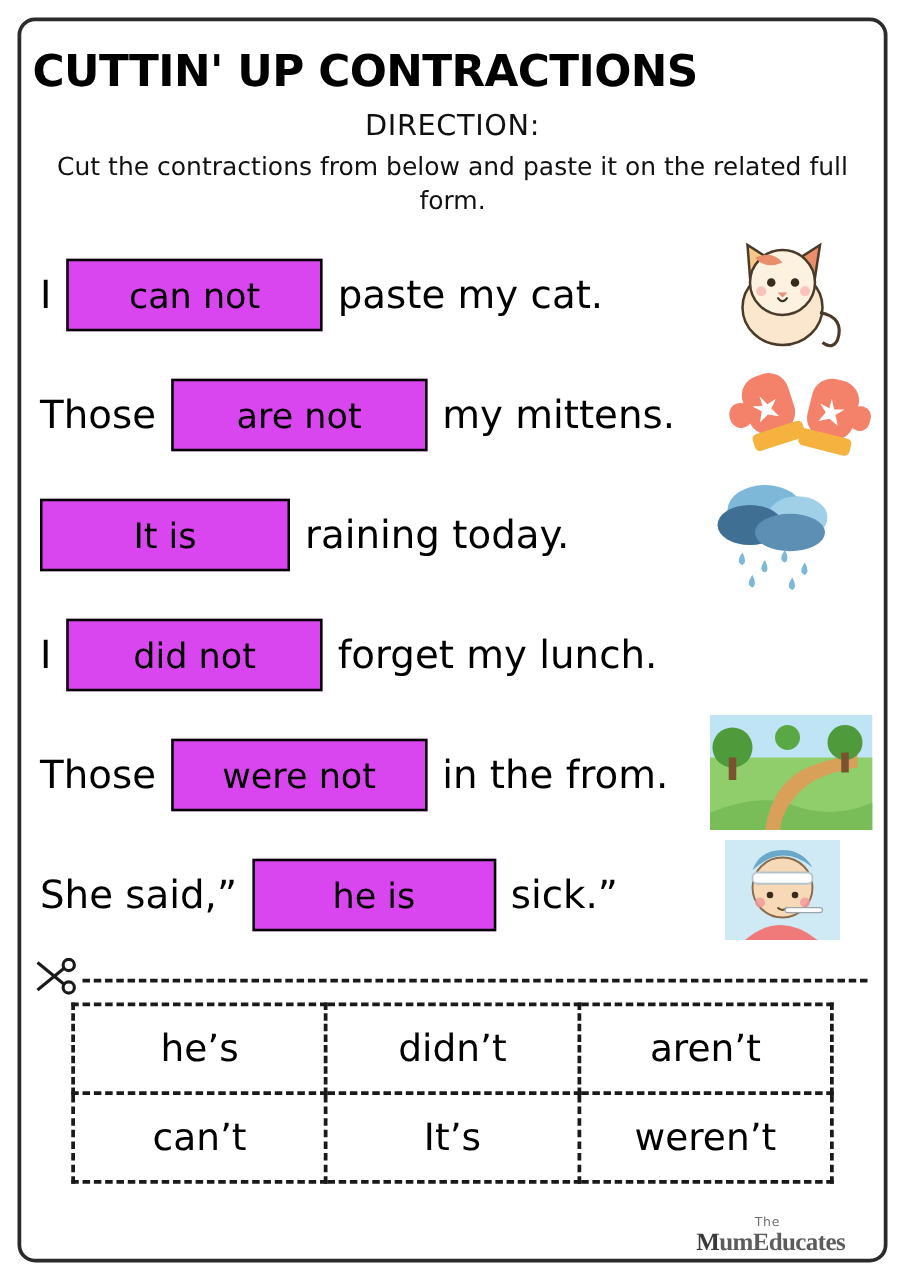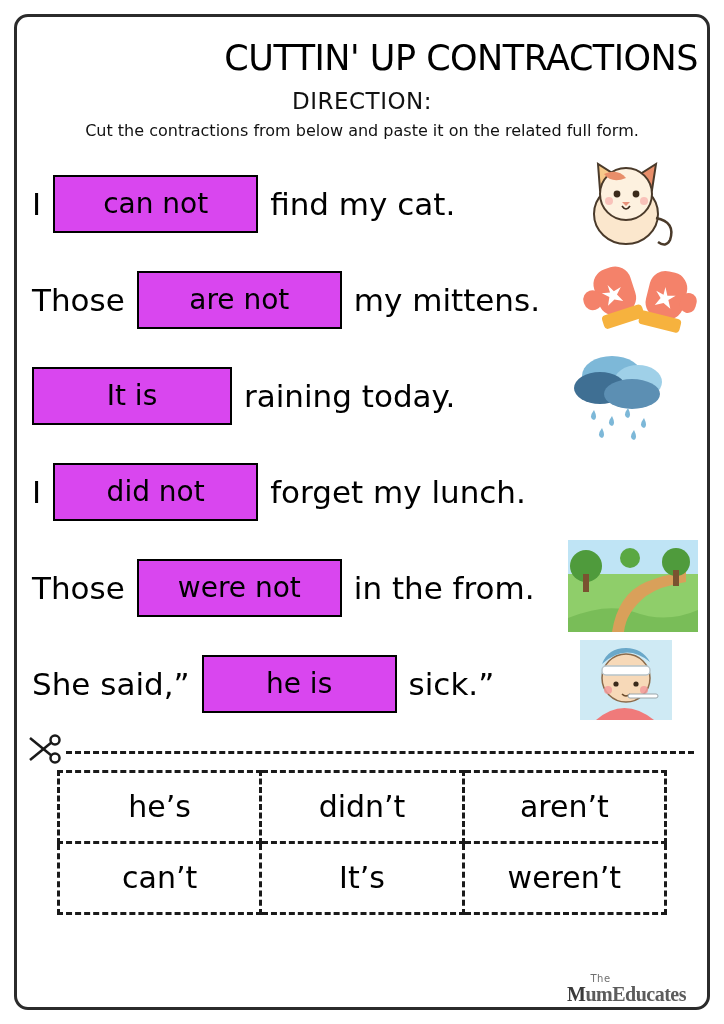--- a/index.html
+++ b/index.html
@@ -32,39 +32,39 @@
   .content {
     position: absolute;
     left: 26px;
     top: 26px;
     right: 26px;
     bottom: 26px;
     box-sizing: border-box;
   }
 
   .title {
-    text-align: right;
+    text-align: left;
     font-family: "DejaVu Sans", sans-serif;
-    font-weight: normal;
+    font-weight: bold;
     font-size: 35px;
     letter-spacing: -0.5px;
     color: #000000;
     margin-top: 12px;
     white-space: nowrap;
   }
   .direction-label {
     text-align: center;
     font-size: 23px;
     color: #111111;
     margin-top: 10px;
     letter-spacing: 0.5px;
   }
   .direction-text {
     text-align: center;
-    font-size: 16px;
+    font-size: 20px;
     color: #111111;
     margin-top: 6px;
     line-height: 1.35;
     padding: 0 14px;
   }
 
   .lines {
     margin-top: 14px;
     position: relative;
   }
@@ -133,23 +133,23 @@
     border: 3px dashed #1a1a1a;
     height: 66px;
     text-align: center;
     font-size: 30px;
     color: #000000;
     width: 33.33%;
   }
 
   .footer {
     position: absolute;
-    right: 12px;
+    right: 22px;
     bottom: -6px;
-    text-align: center;
+    text-align: right;
     line-height: 1;
     margin-top: 32px;
   }
   .footer .the {
     font-size: 10px;
     color: #6f6f6f;
     letter-spacing: 0.5px;
     margin-right: 52px;
   }
   .footer .brand {
@@ -170,21 +170,21 @@
 
     <div class="title">CUTTIN' UP CONTRACTIONS</div>
     <div class="direction-label">DIRECTION:</div>
     <div class="direction-text">Cut the contractions from below and paste it on the related full form.</div>
 
     <div class="lines">
 
       <div class="line">
         <span class="word left">I</span>
         <span class="blank" style="min-width:205px">can not</span>
-        <span class="word right">find my cat.</span>
+        <span class="word right">paste my cat.</span>
         <span class="art" style="right:10px;">
           <svg width="110" height="100" viewBox="0 0 110 100">
             <ellipse cx="48" cy="62" rx="32" ry="30" fill="#fbe7cd" stroke="#4a3a2a" stroke-width="2"></ellipse>
             <path d="M22 38 L20 12 L42 26 Z" fill="#f6c98a" stroke="#4a3a2a" stroke-width="2"></path>
             <path d="M74 38 L78 12 L56 26 Z" fill="#e88e6a" stroke="#4a3a2a" stroke-width="2"></path>
             <circle cx="48" cy="42" r="26" fill="#fdf1df" stroke="#4a3a2a" stroke-width="2"></circle>
             <path d="M26 22 q14 -6 22 4 q-14 6 -22 -4 Z" fill="#e88e6a"></path>
             <circle cx="39" cy="42" r="3.4" fill="#3a2a1a"></circle>
             <circle cx="58" cy="42" r="3.4" fill="#3a2a1a"></circle>
             <path d="M44 50 h8 l-4 4 z" fill="#e8927a"></path>

